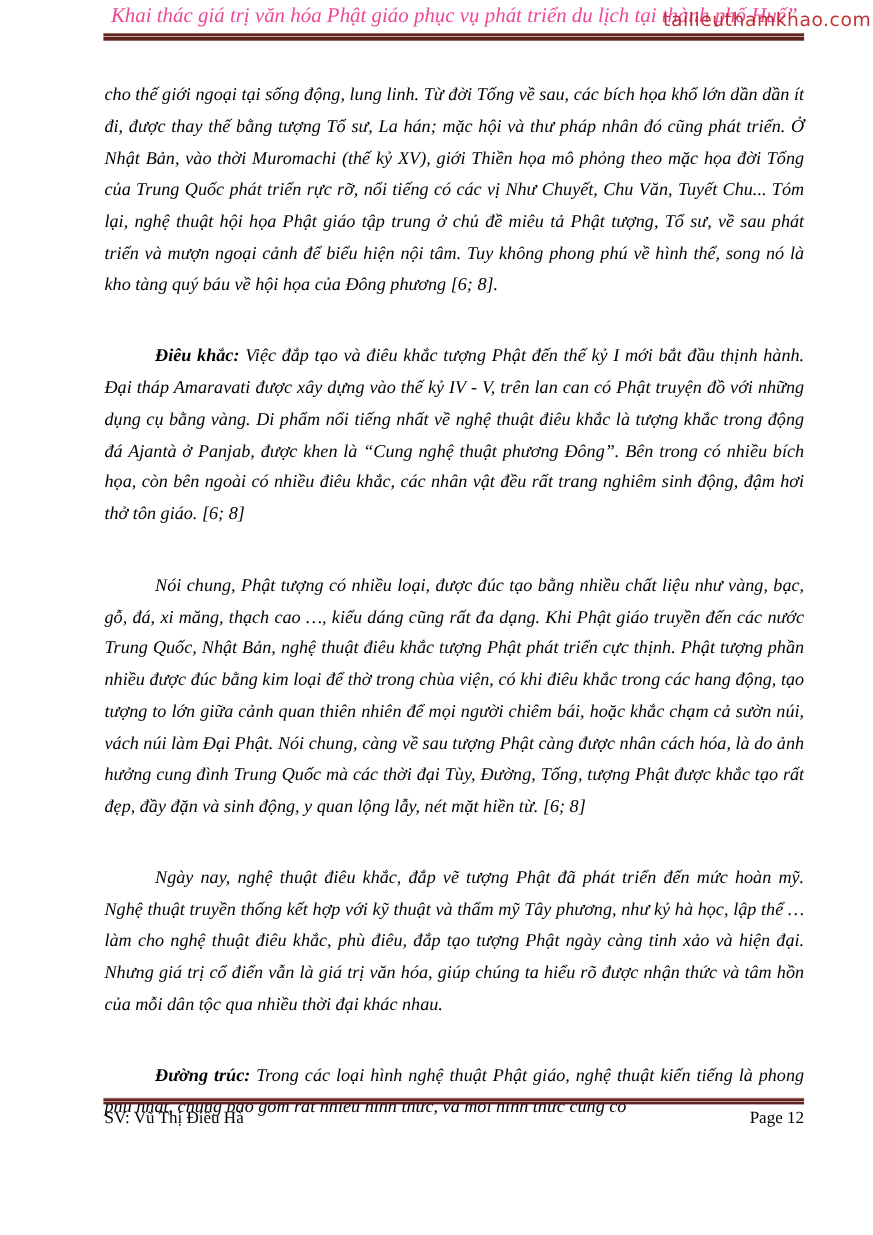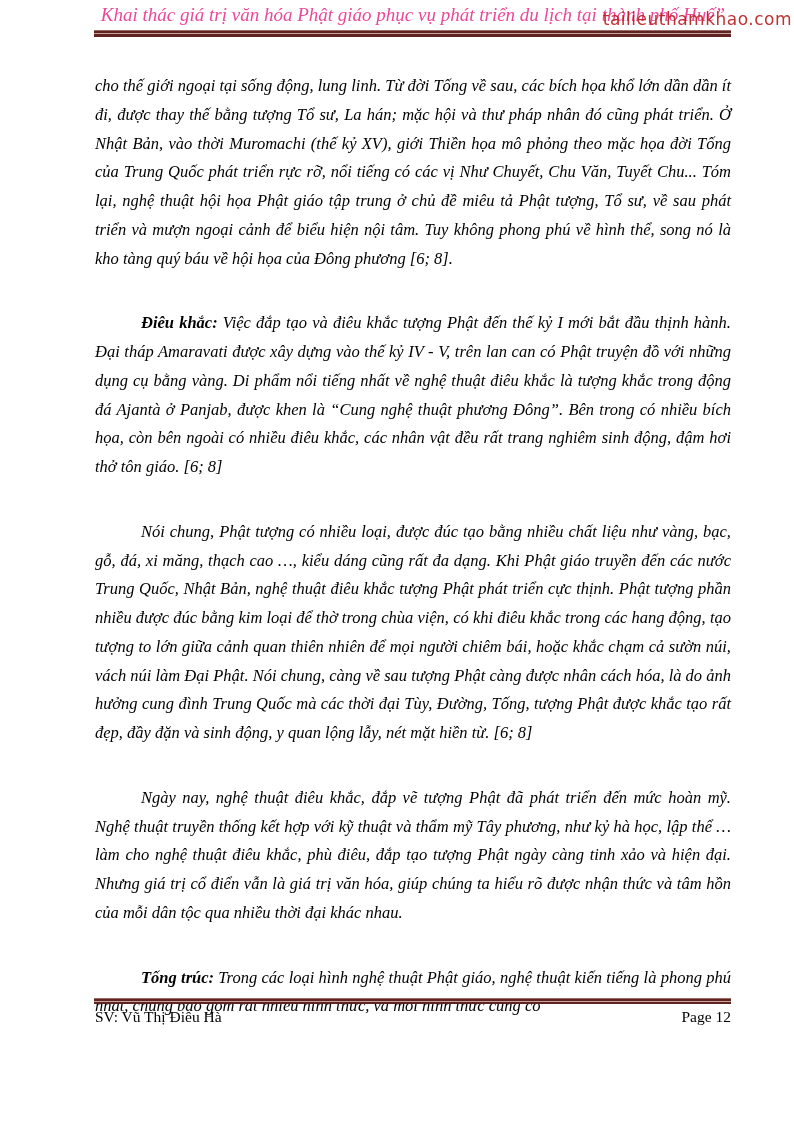--- a/index.html
+++ b/index.html
@@ -95,21 +95,21 @@
   <div class="content">
 
     <p class="para"><span>cho thế giới ngoại tại sống động, lung linh. Từ đời Tống về sau, các bích họa khổ lớn dần dần ít đi, được thay thế bằng tượng Tổ sư, La hán; mặc hội và thư pháp nhân đó cũng phát triển. Ở Nhật Bản, vào thời Muromachi (thế kỷ XV), giới Thiền họa mô phỏng theo mặc họa đời Tống của Trung Quốc phát triển rực rỡ, nổi tiếng có các vị Như Chuyết, Chu Văn, Tuyết Chu... Tóm lại, nghệ thuật hội họa Phật giáo tập trung ở chủ đề miêu tả Phật tượng, Tổ sư, về sau phát triển và mượn ngoại cảnh để biểu hiện nội tâm. Tuy không phong phú về hình thể, song nó là kho tàng quý báu về hội họa của Đông phương [6; 8].</span></p>
 
     <p class="para indent"><b>Điêu khắc:</b> <span>Việc đắp tạo và điêu khắc tượng Phật đến thế kỷ I mới bắt đầu thịnh hành. Đại tháp Amaravati được xây dựng vào thế kỷ IV - V, trên lan can có Phật truyện đồ với những dụng cụ bằng vàng. Di phẩm nổi tiếng nhất về nghệ thuật điêu khắc là tượng khắc trong động đá Ajantà ở Panjab, được khen là “Cung nghệ thuật phương Đông”. Bên trong có nhiều bích họa, còn bên ngoài có nhiều điêu khắc, các nhân vật đều rất trang nghiêm sinh động, đậm hơi thở tôn giáo. [6; 8]</span></p>
 
     <p class="para indent"><span>Nói chung, Phật tượng có nhiều loại, được đúc tạo bằng nhiều chất liệu như vàng, bạc, gỗ, đá, xi măng, thạch cao …, kiểu dáng cũng rất đa dạng. Khi Phật giáo truyền đến các nước Trung Quốc, Nhật Bản, nghệ thuật điêu khắc tượng Phật phát triển cực thịnh. Phật tượng phần nhiều được đúc bằng kim loại để thờ trong chùa viện, có khi điêu khắc trong các hang động, tạo tượng to lớn giữa cảnh quan thiên nhiên để mọi người chiêm bái, hoặc khắc chạm cả sườn núi, vách núi làm Đại Phật. Nói chung, càng về sau tượng Phật càng được nhân cách hóa, là do ảnh hưởng cung đình Trung Quốc mà các thời đại Tùy, Đường, Tống, tượng Phật được khắc tạo rất đẹp, đầy đặn và sinh động, y quan lộng lẫy, nét mặt hiền từ. [6; 8]</span></p>
 
     <p class="para indent"><span>Ngày nay, nghệ thuật điêu khắc, đắp vẽ tượng Phật đã phát triển đến mức hoàn mỹ. Nghệ thuật truyền thống kết hợp với kỹ thuật và thẩm mỹ Tây phương, như kỷ hà học, lập thể … làm cho nghệ thuật điêu khắc, phù điêu, đắp tạo tượng Phật ngày càng tinh xảo và hiện đại. Nhưng giá trị cổ điển vẫn là giá trị văn hóa, giúp chúng ta hiểu rõ được nhận thức và tâm hồn của mỗi dân tộc qua nhiều thời đại khác nhau.</span></p>
 
-    <p class="para indent"><b>Tống trúc:</b> <span>Trong các loại hình nghệ thuật Phật giáo, nghệ thuật kiến tiếng là phong phú nhất, chúng bao gồm rất nhiều hình thức, và mỗi hình thức cũng có</span></p>
+    <p class="para indent"><b>Đường trúc:</b> <span>Trong các loại hình nghệ thuật Phật giáo, nghệ thuật kiến tiếng là phong phú nhất, chúng bao gồm rất nhiều hình thức, và mỗi hình thức cũng có</span></p>
 
   </div>
 
   <div class="rule footer-rule"></div>
 
   <div class="footer">
     <span>SV: Vũ Thị Điêu Hà</span>
     <span>Page 12</span>
   </div>
 

